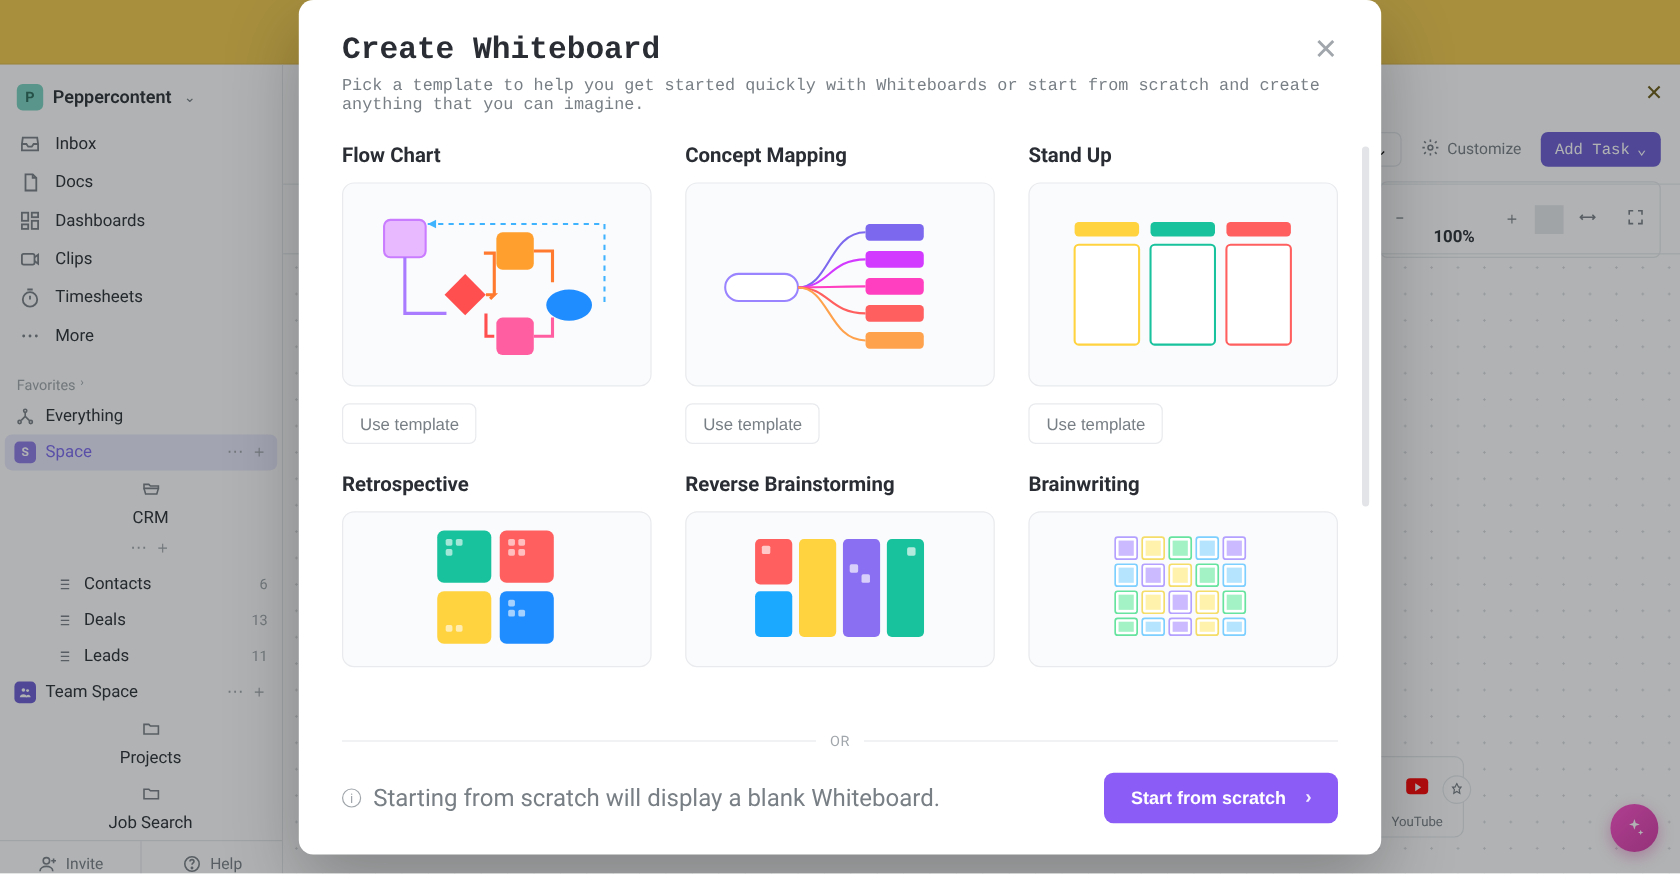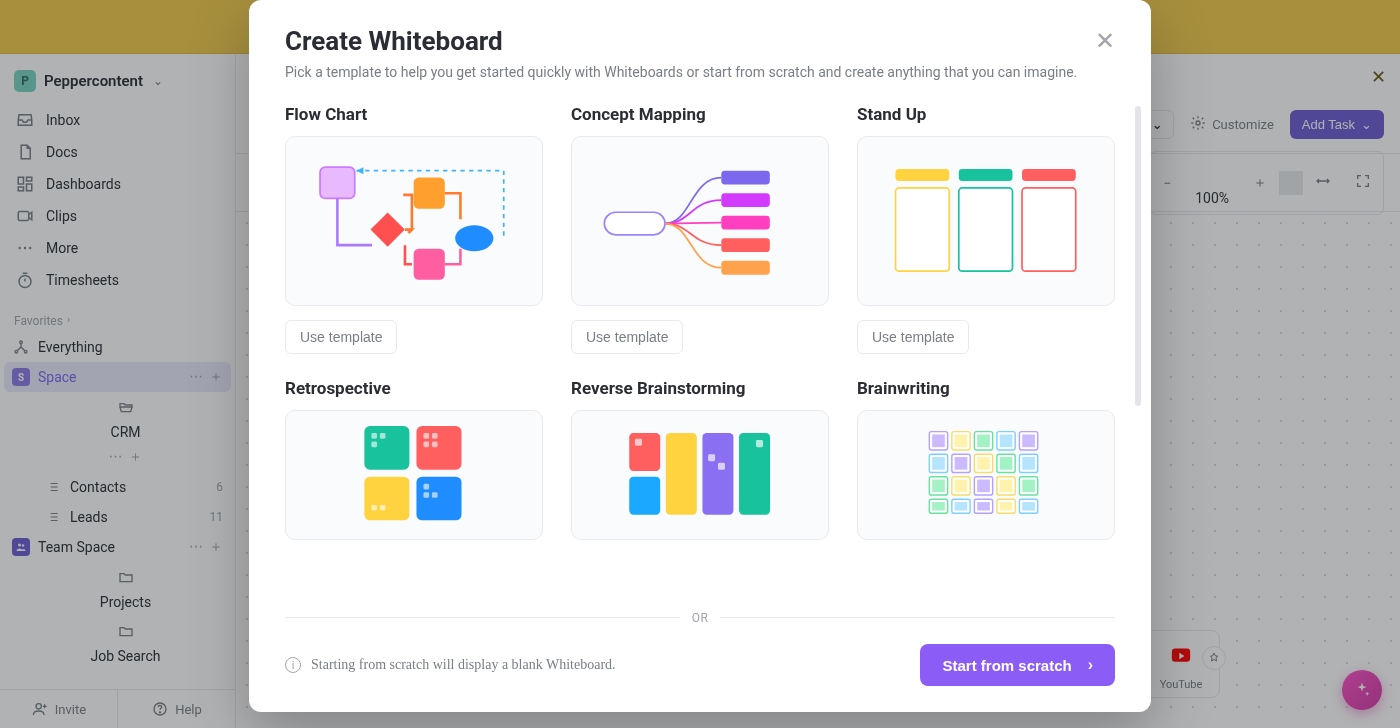--- a/index.html
+++ b/index.html
@@ -110,34 +110,34 @@
     padding: 0 16px; gap:8px; background:#fff;
   }
   .btn-outline {
     padding:6px 12px; border:1px solid var(--border); border-radius:6px;
     font-size:13px; background:#fff; cursor:pointer;
   }
   .btn-outline.icon { width:34px; padding:6px 0; text-align:center;}
   .btn-purple {
     background: var(--purple-dark); color:#fff; border:none;
     padding:7px 12px; border-radius:6px; font-size:13px; cursor:pointer;
-    display:flex; align-items:center; gap:6px;
+    display:flex; align-items:center; gap:6px;font-family:Liberation Mono, monospace;
   }
   .sub-toolbar {
     position:absolute; left:0; right:0; top:100px; height:58px;
     border-bottom:1px solid var(--border);
     display:flex; align-items:center; justify-content:flex-end;
     padding: 0 16px; gap:8px; background:#fff;
   }
   .zoom-group {
     display:flex; align-items:center; border:1px solid var(--border);
     border-radius:6px; overflow:hidden;
   }
   .zoom-group > * { padding:8px 12px; font-size:14px; color:var(--text-muted); cursor:pointer; }
-  .zoom-group .pct { color:var(--text); font-weight:400;margin-top:30px;}
+  .zoom-group .pct { color:var(--text); font-weight:700;margin-top:30px;}
   .sep { width:1px; height:24px; background:var(--border); }
   .canvas {
     position:absolute; left:0; right:0; top:158px; bottom:0;
     background-image: radial-gradient(#d9dbde 1px, transparent 1px);
     background-size: 22px 22px; background-position: 0 0;
   }
   .youtube-card {
     position:absolute; right:180px; bottom:30px;
     width:78px; height:68px; border:1px solid var(--border);
     border-radius:8px; background:#fff; display:flex; flex-direction:column;
@@ -163,21 +163,21 @@
     display:flex; align-items:flex-start; justify-content:center;
   }
   .modal {
     width: 902px; height: 712px;
     background:#fff; border-radius:12px;
     margin-top: 0px;
     position:relative;
     display:flex; flex-direction:column;
     box-shadow: 0 24px 60px rgba(0,0,0,.25);
   }
-  .modal-head { padding: 26px 36px 8px 36px; }
+  .modal-head { padding: 26px 36px 8px 36px; font-family: Liberation Mono, monospace; }
   .modal-title { font-size:26px; font-weight:700; margin:0 0 8px 0;}
   .modal-sub { font-size:14px; color:var(--text-muted); margin:0;}
   .modal-close {
     position:absolute; top:26px; right:30px; color:var(--text-light);
     font-size:24px; cursor:pointer; background:none; border:none;
   }
   .templates-viewport {
     flex:1; overflow:hidden; position:relative; padding: 16px 36px 0 36px;
   }
   .templates-grid {
@@ -215,21 +215,21 @@
     content:""; position:absolute; left:0; right:0; top:50%;
     border-top:1px solid var(--border);
   }
   .or-text {
     position:relative; display:inline-block; padding:0 12px;
     background:#fff; color:var(--text-light); font-size:12px; letter-spacing:.5px;
   }
   .footer-row { display:flex; align-items:center; gap:10px;}
   .info-icon { width:16px; height:16px; border:1.5px solid var(--text-light); border-radius:50%;
     display:flex; align-items:center; justify-content:center; font-size:11px; color:var(--text-light);}
-  .footer-text { font-size:14px; color:var(--text-muted); flex:1;font-family:Liberation Serif, serif;}
+  .footer-text { font-size:20px; color:var(--text-muted); flex:1;}
   .btn-cta {
     background: #8b5cf6; color:#fff; border:none; border-radius:8px;
     padding: 12px 22px; font-size:15px; font-weight:600; cursor:pointer;
     display:flex; align-items:center; gap:16px;
   }
   .btn-cta .chev-r { font-size:16px; opacity:.9;}
 </style>
 </head>
 <body>
 
@@ -279,37 +279,37 @@
           <span class="icon-sm">
             <svg viewBox="0 0 24 24" width="18" height="18" fill="none" stroke="currentColor" stroke-width="2">
                 <rect x="3" y="6" width="14" height="12" rx="2"></rect>
                 <path d="M17 10l4-3v10l-4-3"></path>
               </svg>
           </span>
           <span>Clips</span>
         </div>
         <div class="nav-item">
           <span class="icon-sm">
+            <svg viewBox="0 0 24 24" width="18" height="18" fill="none" stroke="currentColor" stroke-width="2">
+                <circle cx="12" cy="14" r="8"></circle>
+                <path d="M12 10v4"></path>
+                <path d="M9 3h6"></path>
+              </svg>
+          </span>
+          <span>Timesheets</span>
+        </div>
+        <div class="nav-item">
+          <span class="icon-sm">
             <svg viewBox="0 0 24 24" width="18" height="18" fill="currentColor">
                 <circle cx="5" cy="12" r="1.6"></circle>
                 <circle cx="12" cy="12" r="1.6"></circle>
                 <circle cx="19" cy="12" r="1.6"></circle>
               </svg>
           </span>
           <span>More</span>
-        </div>
-        <div class="nav-item">
-          <span class="icon-sm">
-            <svg viewBox="0 0 24 24" width="18" height="18" fill="none" stroke="currentColor" stroke-width="2">
-                <circle cx="12" cy="14" r="8"></circle>
-                <path d="M12 10v4"></path>
-                <path d="M9 3h6"></path>
-              </svg>
-          </span>
-          <span>Timesheets</span>
         </div>
       </div>
 
       <div class="section-label">
         <span>Favorites</span>
         <span class="small-chev">›</span>
       </div>
 
       <div class="tree">
         <div class="tree-item">
@@ -348,20 +348,29 @@
         </div>
 
         <div class="tree-item indent2">
           <span class="icon-sm">
             <svg viewBox="0 0 24 24" width="14" height="14" fill="none" stroke="currentColor" stroke-width="2">
                 <path d="M8 6h12M8 12h12M8 18h12M4 6h0M4 12h0M4 18h0"></path>
               </svg>
           </span>
           <span class="grow">Contacts</span>
           <span class="count">6</span>
+        </div>
+        <div class="tree-item indent2">
+          <span class="icon-sm">
+            <svg viewBox="0 0 24 24" width="14" height="14" fill="none" stroke="currentColor" stroke-width="2">
+                <path d="M8 6h12M8 12h12M8 18h12M4 6h0M4 12h0M4 18h0"></path>
+              </svg>
+          </span>
+          <span class="grow">Deals</span>
+          <span class="count">13</span>
         </div>
         <div class="tree-item indent2">
           <span class="icon-sm">
             <svg viewBox="0 0 24 24" width="14" height="14" fill="none" stroke="currentColor" stroke-width="2">
                 <path d="M8 6h12M8 12h12M8 18h12M4 6h0M4 12h0M4 18h0"></path>
               </svg>
           </span>
           <span class="grow">Leads</span>
           <span class="count">11</span>
         </div>

